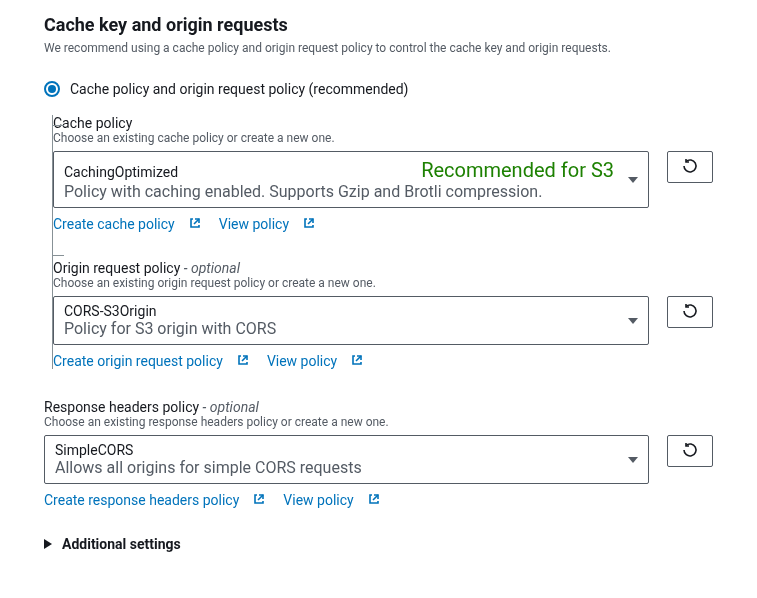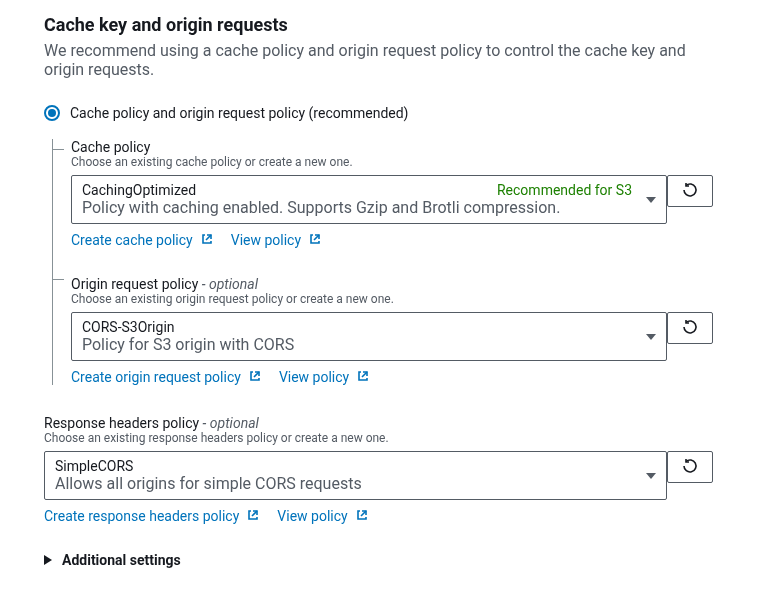--- a/index.html
+++ b/index.html
@@ -9,21 +9,21 @@
       padding: 14px 44px;
       font-size: 14px;
       width: 757px;
     }
     h2.section-title {
       font-size: 18px;
       font-weight: 700;
       margin-bottom: 6px;
     }
     .section-desc {
-      font-size: 16px;
+      font-size: 12px;
       color: #545b64;
       margin-bottom: 26px;
     }
     .radio-group {
       margin-bottom: 16px;
       text-align: center;
     }
     .radio-row {
       display: flex;
       align-items: center;
@@ -51,21 +51,20 @@
       background: #0073bb;
       border-radius: 50%;
     }
     .radio-label {
       font-size: 14px;
       color: #16191f;
     }
     .subsection-container {
       border-left: 1px solid #879196;
       margin-left: 8px;
-      padding-left: 18px;
       position: relative;
       margin-top: 18px;
     }
     .subsection-tick {
       position: absolute;
       left: -1px;
       width: 12px;
       height: 1px;
       background: #879196;
     }
@@ -85,21 +84,21 @@
     }
     .field-hint {
       font-size: 12px;
       color: #545b64;
       margin-top: 0px;
       margin-bottom: 6px;
     }
     .select-row {
       display: flex;
       align-items: stretch;
-      gap: 0;
+      gap: 18px;
     }
     .select-box {
       flex: 1;
       border: 1px solid #545b64;
       border-radius: 2px;
       padding: 6px 34px 6px 10px;
       position: relative;
       cursor: pointer;
       background: #fff;
       min-height: 40px;
@@ -113,21 +112,21 @@
       align-items: baseline;
       font-size: 14px;
       color: #16191f;
     }
     .select-box .secondary-line {
       font-size: 16px;
       color: #545b64;
     }
     .select-box .recommend {
       color: #1d8102;
-      font-size: 14px;
+      font-size: 20px;
     }
     .caret {
       position: absolute;
       right: 10px;
       top: 50%;
       transform: translateY(-50%);
     }
     .caret svg { display: block; }
     .refresh-btn {
       width: 46px;
@@ -145,21 +144,21 @@
       margin-top: 8px;
       display: flex;
       gap: 18px;
     }
     .link {
       color: #0073bb;
       font-size: 14px;
       cursor: pointer;
       display: inline-flex;
       align-items: flex-end;
-      gap: 8px;
+      gap: 14px;
       text-decoration: none;
     }
     .link svg { flex-shrink: 0; }
     .expander {
       display: flex;
       align-items: center;
       gap: 10px;
       cursor: pointer;
       margin-top: 28px;
     }

